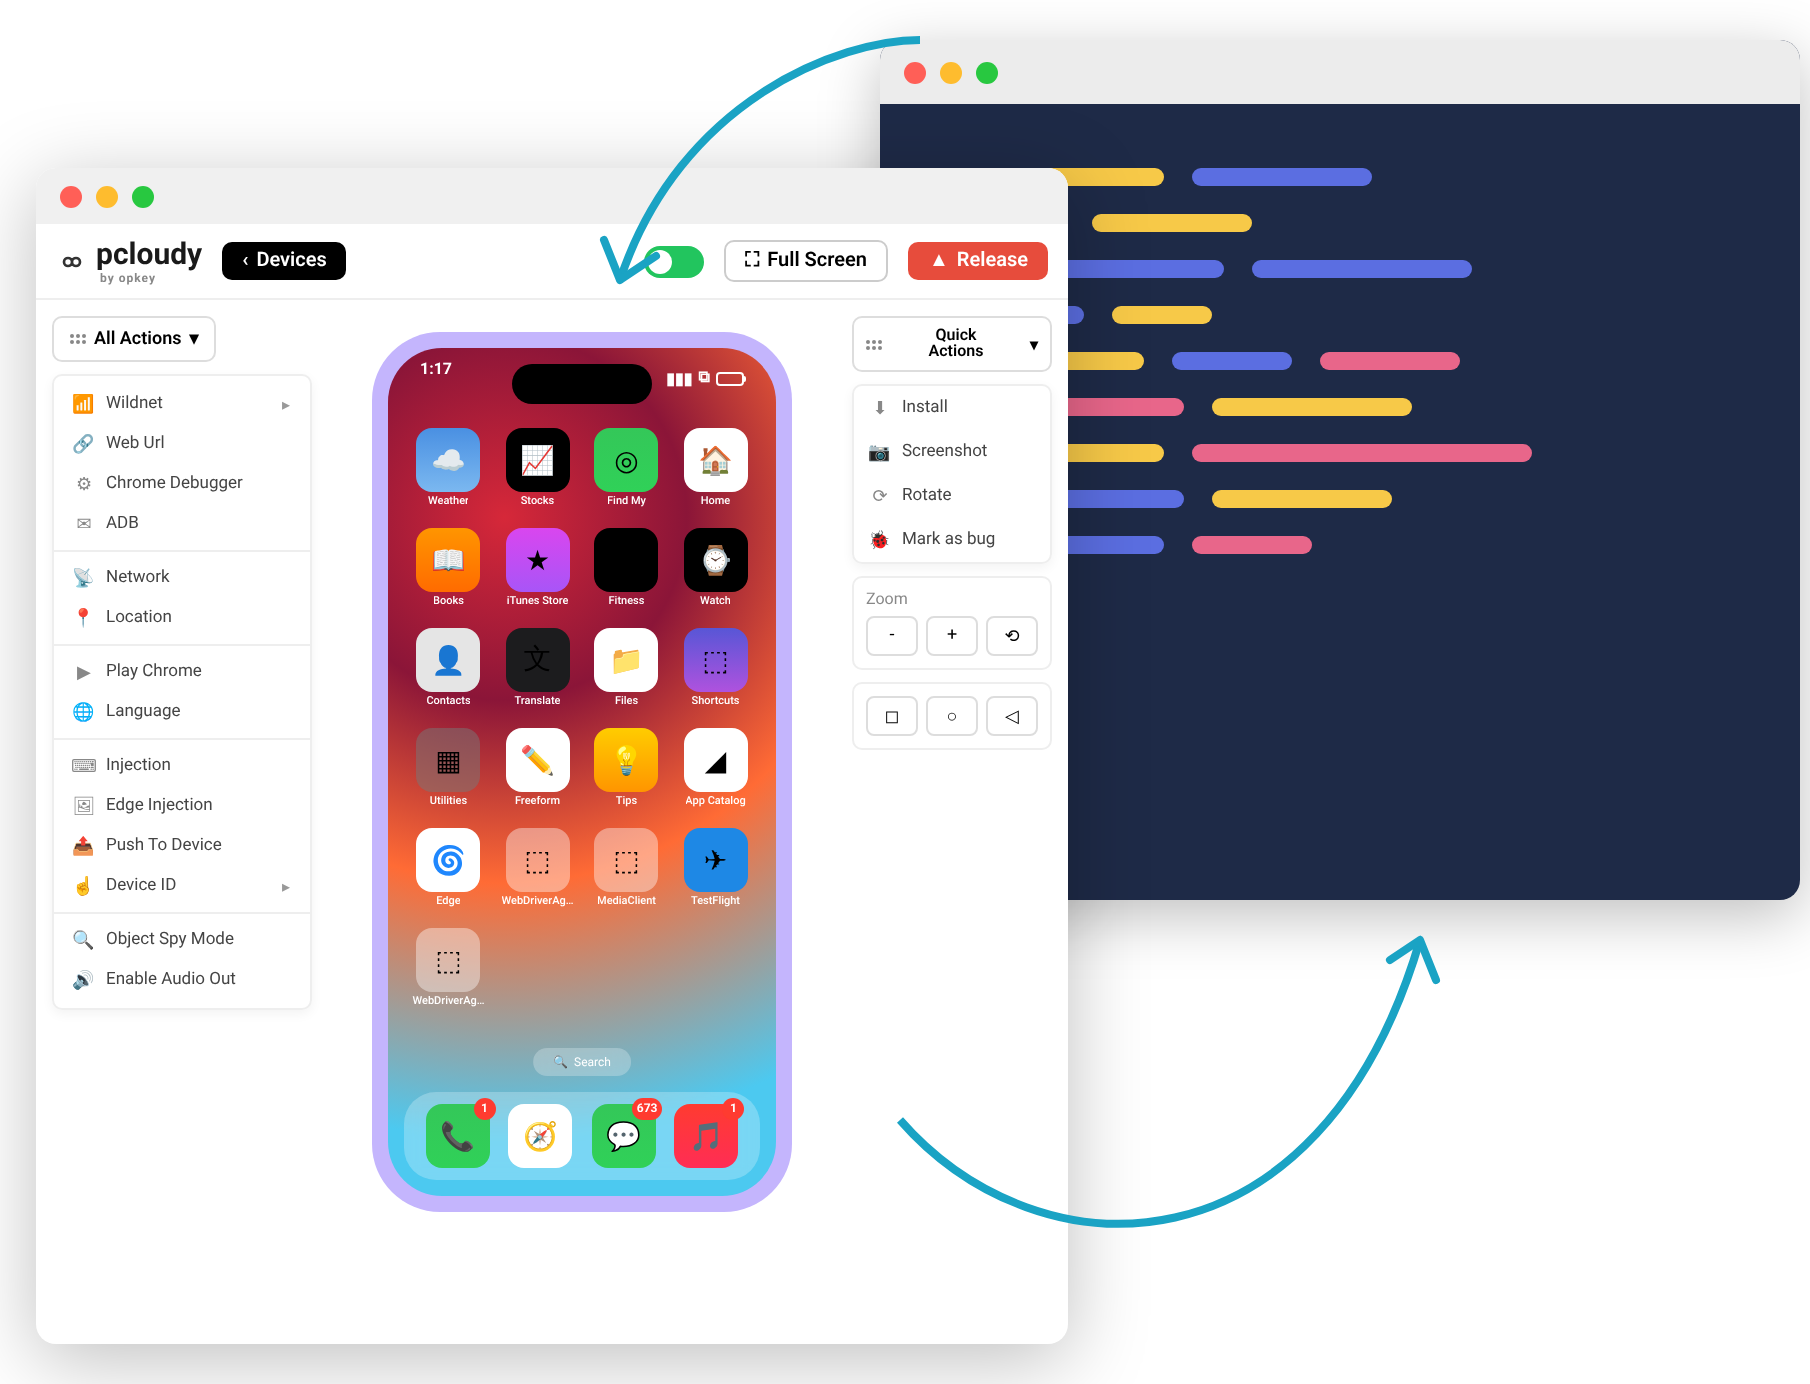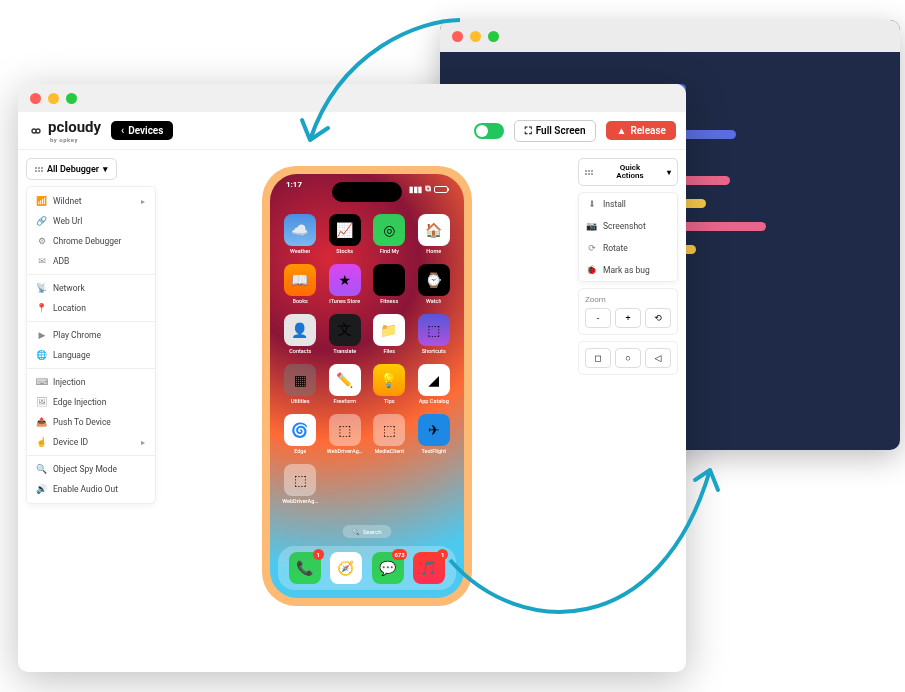--- a/index.html
+++ b/index.html
@@ -12,21 +12,21 @@
   }
   .code-titlebar { height: 32px; background: #ececec; border-radius: 10px 10px 0 0; display: flex; align-items: center; padding-left: 12px; gap: 7px; }
   .traffic-dot { width: 11px; height: 11px; border-radius: 50%; }
   .td-red { background: #ff5f57; } .td-yel { background: #febc2e; } .td-grn { background: #28c840; }
   .code-body { padding: 18px 22px; }
   .code-line { display: flex; gap: 14px; margin: 14px 0; }
   .bar { height: 9px; border-radius: 5px; }
 
   
   .pc-window {
-    position: absolute; top: 84px; left: 18px; width: 668px; height: 588px;
+    position: absolute; top: 84px; left: 18px; width: 516px; height: 588px;
     background: #fff; border-radius: 10px; box-shadow: 0 8px 40px rgba(0,0,0,.25);
     display: flex; flex-direction: column;
   }
   .pc-chrome { height: 28px; background: #f0f0f0; border-radius: 10px 10px 0 0; display: flex; align-items: center; padding-left: 12px; gap: 7px; }
 
   .pc-toolbar { height: 38px; display: flex; align-items: center; padding: 0 10px; gap: 10px; border-bottom: 1px solid #eee; }
   .logo { font-weight: 700; font-size: 15px; color: #1a1a1a; display: flex; align-items: center; gap: 4px; }
   .logo-sub { font-size: 6px; color: #888; margin-left: 2px; letter-spacing: .5px; }
   .infinity { width: 16px; height: 10px; }
   .devices-pill { background: #000; color: #fff; border-radius: 5px; padding: 4px 10px; font-size: 10px; font-weight: 600; display: flex; align-items: center; gap: 4px; }
@@ -43,21 +43,21 @@
   .dots6 { display:inline-grid; grid-template-columns:repeat(3,2px); gap:1px; }
   .dots6 span { width:2px; height:2px; background:#888; border-radius:50%; }
   .actions-panel { border:1px solid #eee; border-radius:5px; padding:4px 0; box-shadow: 0 2px 6px rgba(0,0,0,.05); }
   .action-item { display:flex; align-items:center; gap:6px; padding:5px 10px; font-size:8.5px; color:#444; }
   .action-item .chev { margin-left:auto; font-size:8px; color:#999; }
   .action-icon { width:10px; height:10px; display:flex; align-items:center; justify-content:center; color:#888; font-size:9px; }
   .sep { height:1px; background:#eee; margin:3px 0; }
 
   
   .phone-wrap { flex:1; display:flex; justify-content:center; }
-  .phone { width:210px; height:440px; background:#fdba74; border-radius:34px; padding:8px; margin-top:8px; position:relative; }
+  .phone { width:210px; height:440px; background:#c4b5fd; border-radius:34px; padding:8px; margin-top:8px; position:relative; }
   .phone-screen { width:100%; height:100%; border-radius:27px; overflow:hidden; position:relative;
     background: radial-gradient(circle at 30% 20%, #d62839 0%, #8b1538 25%, #ff6b35 50%, #4cc9f0 85%); }
   .notch { position:absolute; top:8px; left:50%; transform:translateX(-50%); width:70px; height:20px; background:#000; border-radius:12px; z-index:5; }
   .status-bar { position:absolute; top:6px; left:0; right:0; height:18px; display:flex; justify-content:space-between; padding:0 16px; font-size:8px; font-weight:700; color:#fff; z-index:4; }
   .sb-right { display:flex; align-items:center; gap:3px; }
   .battery { width:14px; height:7px; border:1px solid #fff; border-radius:2px; position:relative; }
   .battery::after { content:""; position:absolute; right:-2px; top:1.5px; width:1.5px; height:3px; background:#fff; border-radius:0 1px 1px 0; }
   .battery-fill { width:60%; height:100%; background:#4ade80; border-radius:1px; }
 
   .app-grid { position:absolute; top:40px; left:0; right:0; padding:0 12px; display:grid; grid-template-columns:repeat(4,1fr); gap:10px 8px; }
@@ -172,21 +172,21 @@
     <div class="left-col">
       <div class="all-actions-btn">
         <span class="dots6">
             <span></span>
             <span></span>
             <span></span>
             <span></span>
             <span></span>
             <span></span>
           </span>
-        <span>All Debugger</span>
+        <span>All Actions</span>
         <span>▾</span>
       </div>
       <div class="actions-panel" id="actions-panel">
           <div class="action-item">
             <span class="action-icon">📶</span>
             <span>Wildnet</span>
             <span class="chev">▸</span>
           </div>
           <div class="action-item">
             <span class="action-icon">🔗</span>

